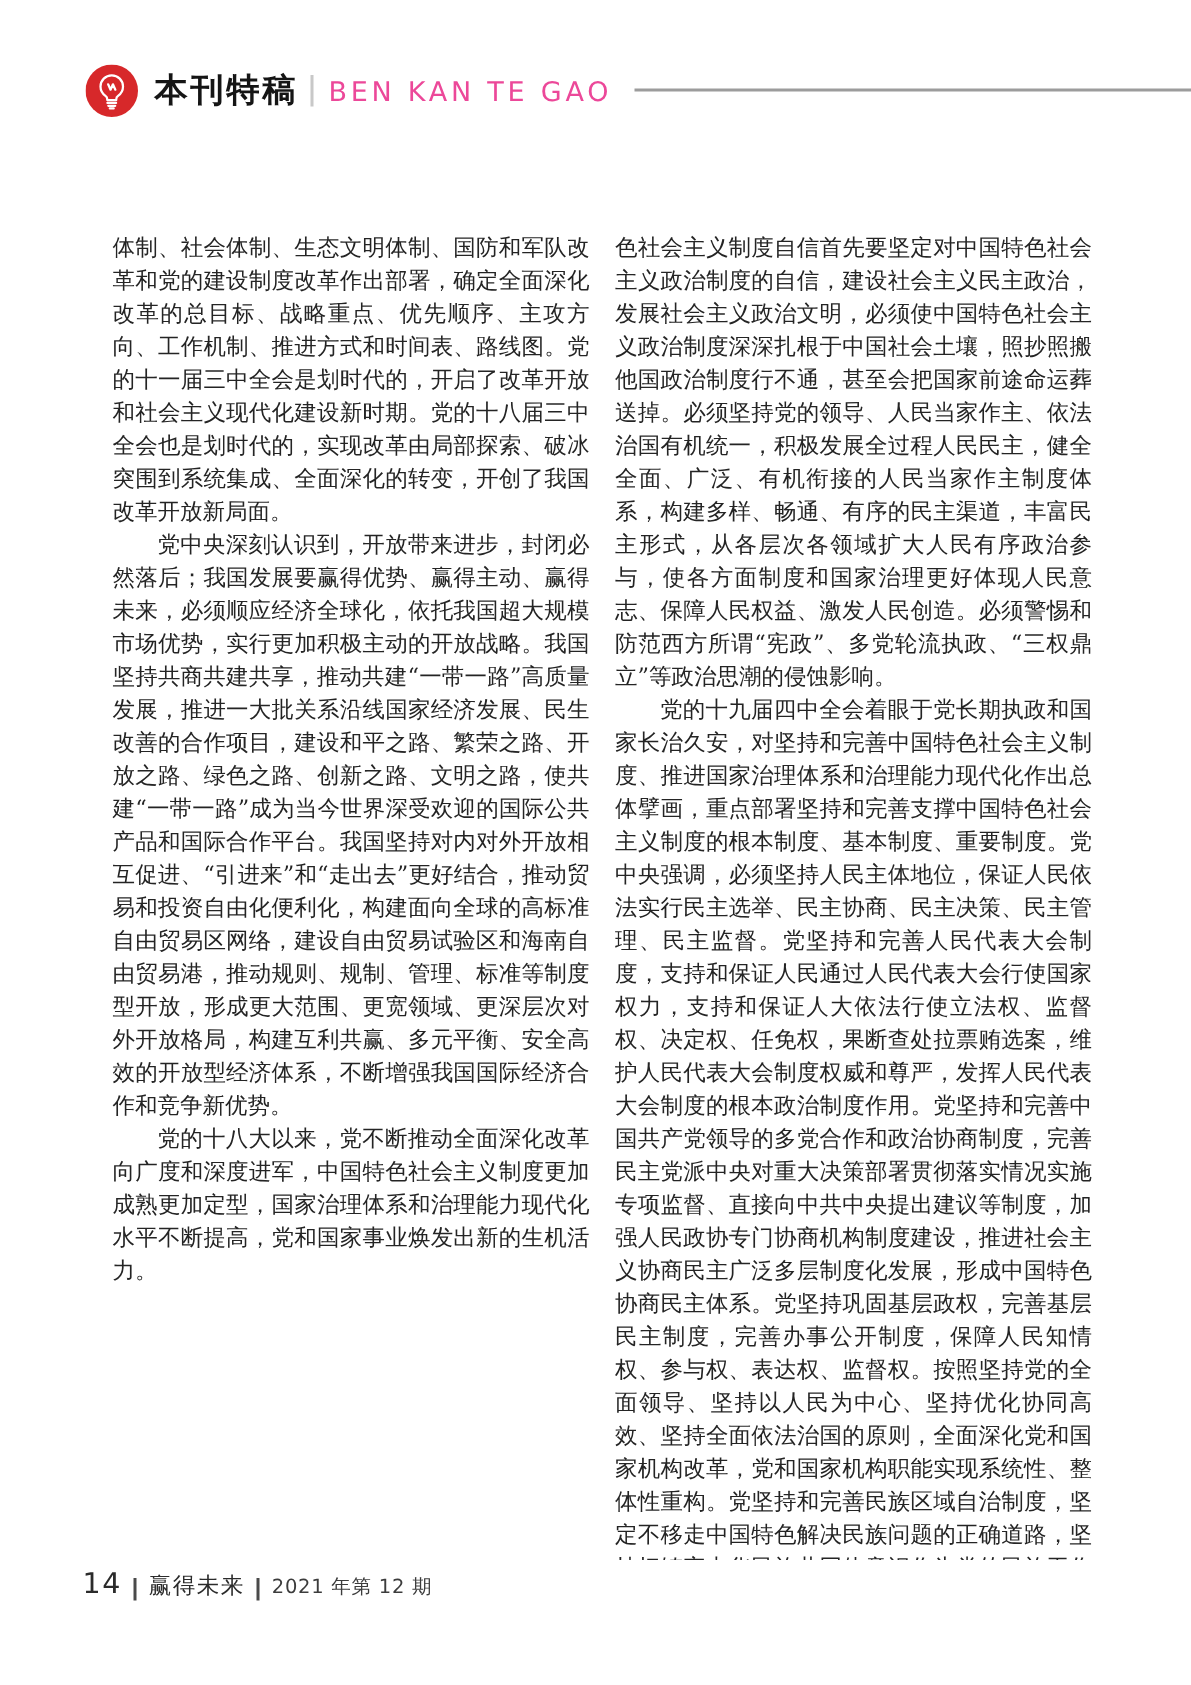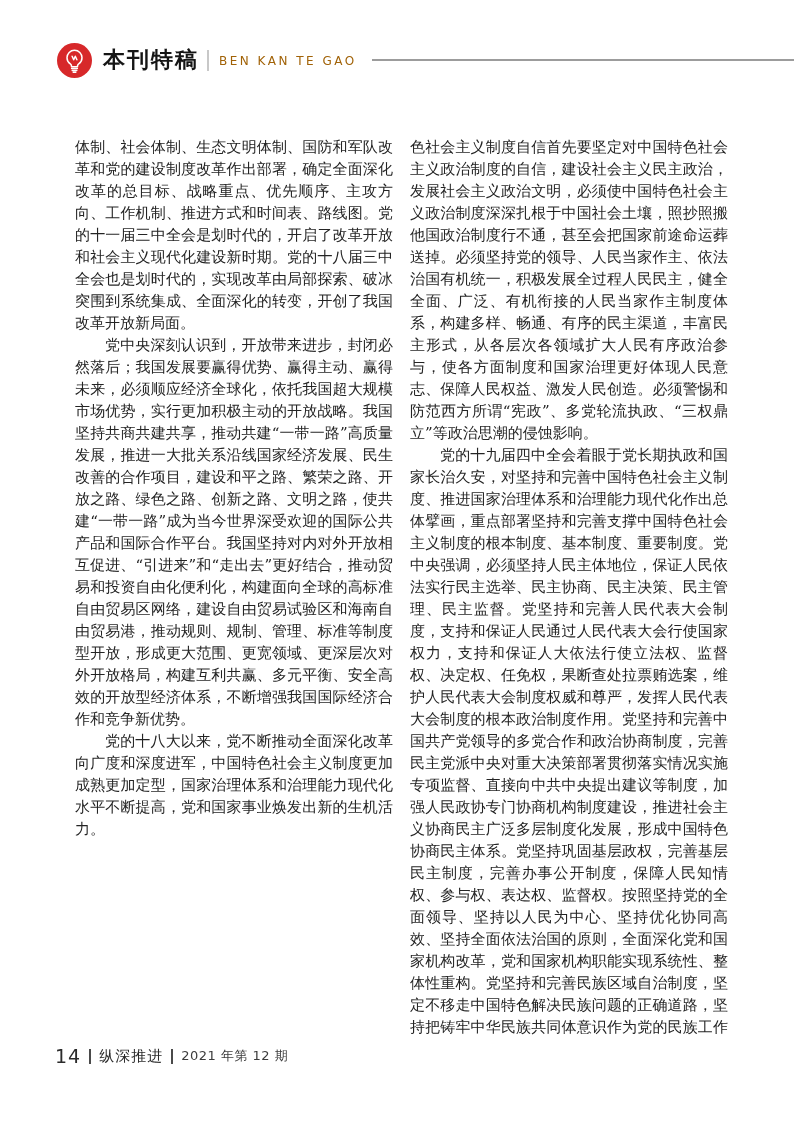--- a/index.html
+++ b/index.html
@@ -18,42 +18,42 @@
     position:absolute; left:57px; right:0; top:42px; height:36px;
     display:flex; align-items:center;
   }
   .icon-circle { width:35px; height:35px; flex:0 0 35px; margin-right:11px; }
   .title-cn {
     margin:0; font-size:22px; font-weight:700; color:#151515;
     font-family:"DejaVu Sans", sans-serif; letter-spacing:2px; white-space:nowrap;
   }
   .vdiv { width:2px; height:21px; background:#c8c8c8; margin:0 10px 0 8px; flex:0 0 2px; }
   .pinyin {
-    font-size:12px; color:#a16207; letter-spacing:2.5px;
+    font-size:18px; color:#ec4899; letter-spacing:2.5px;
     font-family:"DejaVu Sans", sans-serif; white-space:nowrap; margin-top:2px;
   }
   .hrule { flex:1 1 auto; height:2px; background:#9c9c9c; margin-left:15px; }
 
   
   .columns {
     position:absolute; left:75px; top:136px; width:653px; height:904px;
     display:flex; justify-content:space-between; overflow:hidden;
   }
-  .col { width:318px; overflow:hidden; }
+  .col { width:318px; overflow:hidden;margin-top:18px; }
   .col p {
     margin:0; text-align:justify;
     font-size:15px; line-height:22px; color:#242424;
     font-family:"DejaVu Serif", serif;
   }
   .col p.indent { text-indent:2em; }
 
   
   .footer {
     position:absolute; left:55px; top:1045px; height:22px;
-    display:flex; align-items:center; gap:8px;
+    display:flex; align-items:flex-end; gap:8px;
     font-family:"DejaVu Sans", sans-serif;
   }
   .pagenum { font-size:19px; color:#2b2b2b; letter-spacing:1px; }
   .fbar { width:2px; height:15px; background:#4a4a4a; }
   .journal { font-size:15px; color:#2b2b2b; font-weight:500; letter-spacing:1px; }
   .issue { font-size:13px; color:#3c3c3c; letter-spacing:0.5px; }
 </style>
 </head>
 <body>
 
@@ -84,18 +84,18 @@
       </div>
     <div class="col">
         <p>色社会主义制度自信首先要坚定对中国特色社会主义政治制度的自信，建设社会主义民主政治，发展社会主义政治文明，必须使中国特色社会主义政治制度深深扎根于中国社会土壤，照抄照搬他国政治制度行不通，甚至会把国家前途命运葬送掉。必须坚持党的领导、人民当家作主、依法治国有机统一，积极发展全过程人民民主，健全全面、广泛、有机衔接的人民当家作主制度体系，构建多样、畅通、有序的民主渠道，丰富民主形式，从各层次各领域扩大人民有序政治参与，使各方面制度和国家治理更好体现人民意志、保障人民权益、激发人民创造。必须警惕和防范西方所谓“宪政”、多党轮流执政、“三权鼎立”等政治思潮的侵蚀影响。</p>
         <p class="indent">党的十九届四中全会着眼于党长期执政和国家长治久安，对坚持和完善中国特色社会主义制度、推进国家治理体系和治理能力现代化作出总体擘画，重点部署坚持和完善支撑中国特色社会主义制度的根本制度、基本制度、重要制度。党中央强调，必须坚持人民主体地位，保证人民依法实行民主选举、民主协商、民主决策、民主管理、民主监督。党坚持和完善人民代表大会制度，支持和保证人民通过人民代表大会行使国家权力，支持和保证人大依法行使立法权、监督权、决定权、任免权，果断查处拉票贿选案，维护人民代表大会制度权威和尊严，发挥人民代表大会制度的根本政治制度作用。党坚持和完善中国共产党领导的多党合作和政治协商制度，完善民主党派中央对重大决策部署贯彻落实情况实施专项监督、直接向中共中央提出建议等制度，加强人民政协专门协商机构制度建设，推进社会主义协商民主广泛多层制度化发展，形成中国特色协商民主体系。党坚持巩固基层政权，完善基层民主制度，完善办事公开制度，保障人民知情权、参与权、表达权、监督权。按照坚持党的全面领导、坚持以人民为中心、坚持优化协同高效、坚持全面依法治国的原则，全面深化党和国家机构改革，党和国家机构职能实现系统性、整体性重构。党坚持和完善民族区域自治制度，坚定不移走中国特色解决民族问题的正确道路，坚持把铸牢中华民族共同体意识作为党的民族工作主线，确立新时代党的治藏方略、治疆方略，巩固和发展平等团结互助和谐的社会主义民族关系，促进各民族共同团结奋斗、共同繁荣发展。党坚持党的宗教工作基本方针，坚持我国宗教的中国化方向，积极引导宗教与社会主义社会相适应。党完善大统战工作格局，努力寻求最大公约数、画出最大同心圆，汇聚实现中华民族伟大复</p>
       </div>
   </div>
 
   <div class="footer">
     <span class="pagenum">14</span>
     <span class="fbar"></span>
-    <span class="journal">纵深推进</span>
+    <span class="journal">赢得未来</span>
     <span class="fbar"></span>
     <span class="issue">2021 年第 12 期</span>
   </div>
 
 </div>
 
 </body></html>

